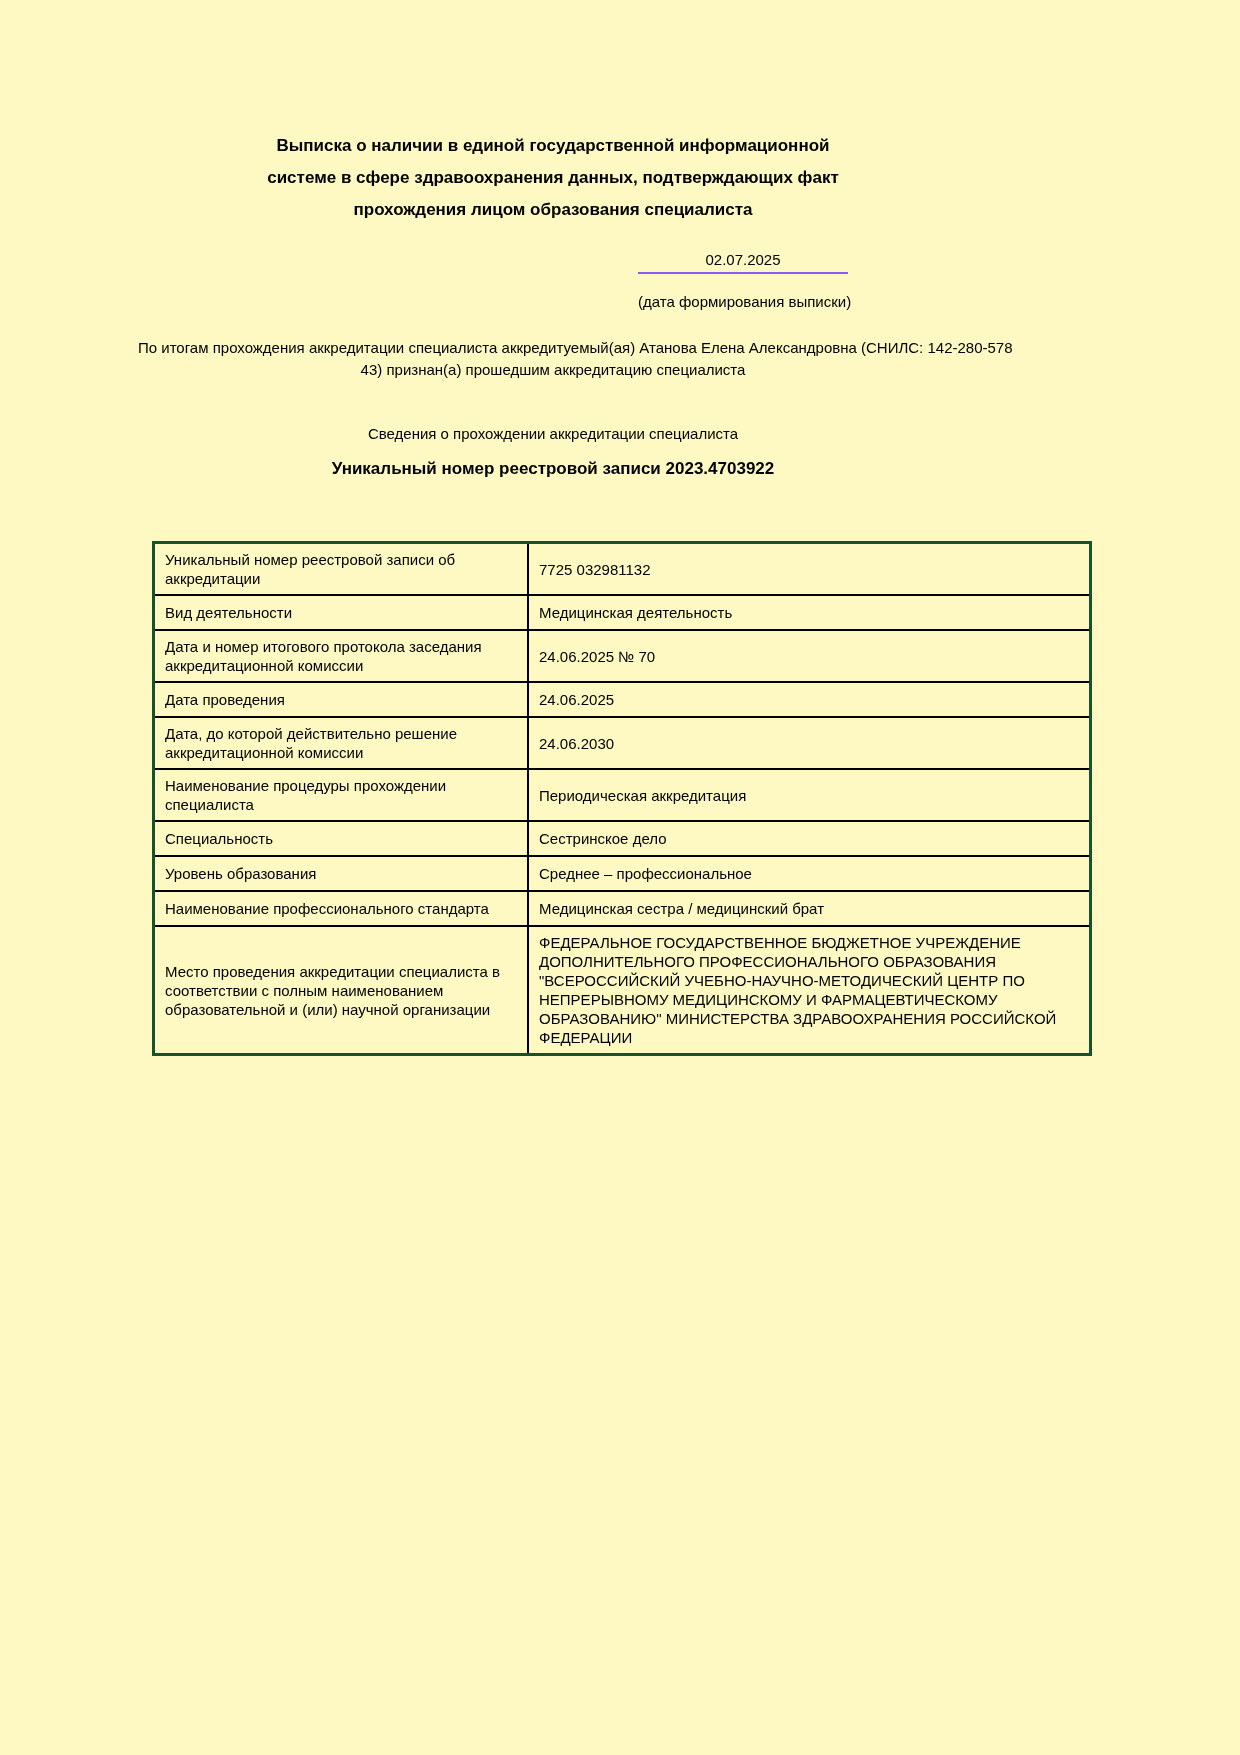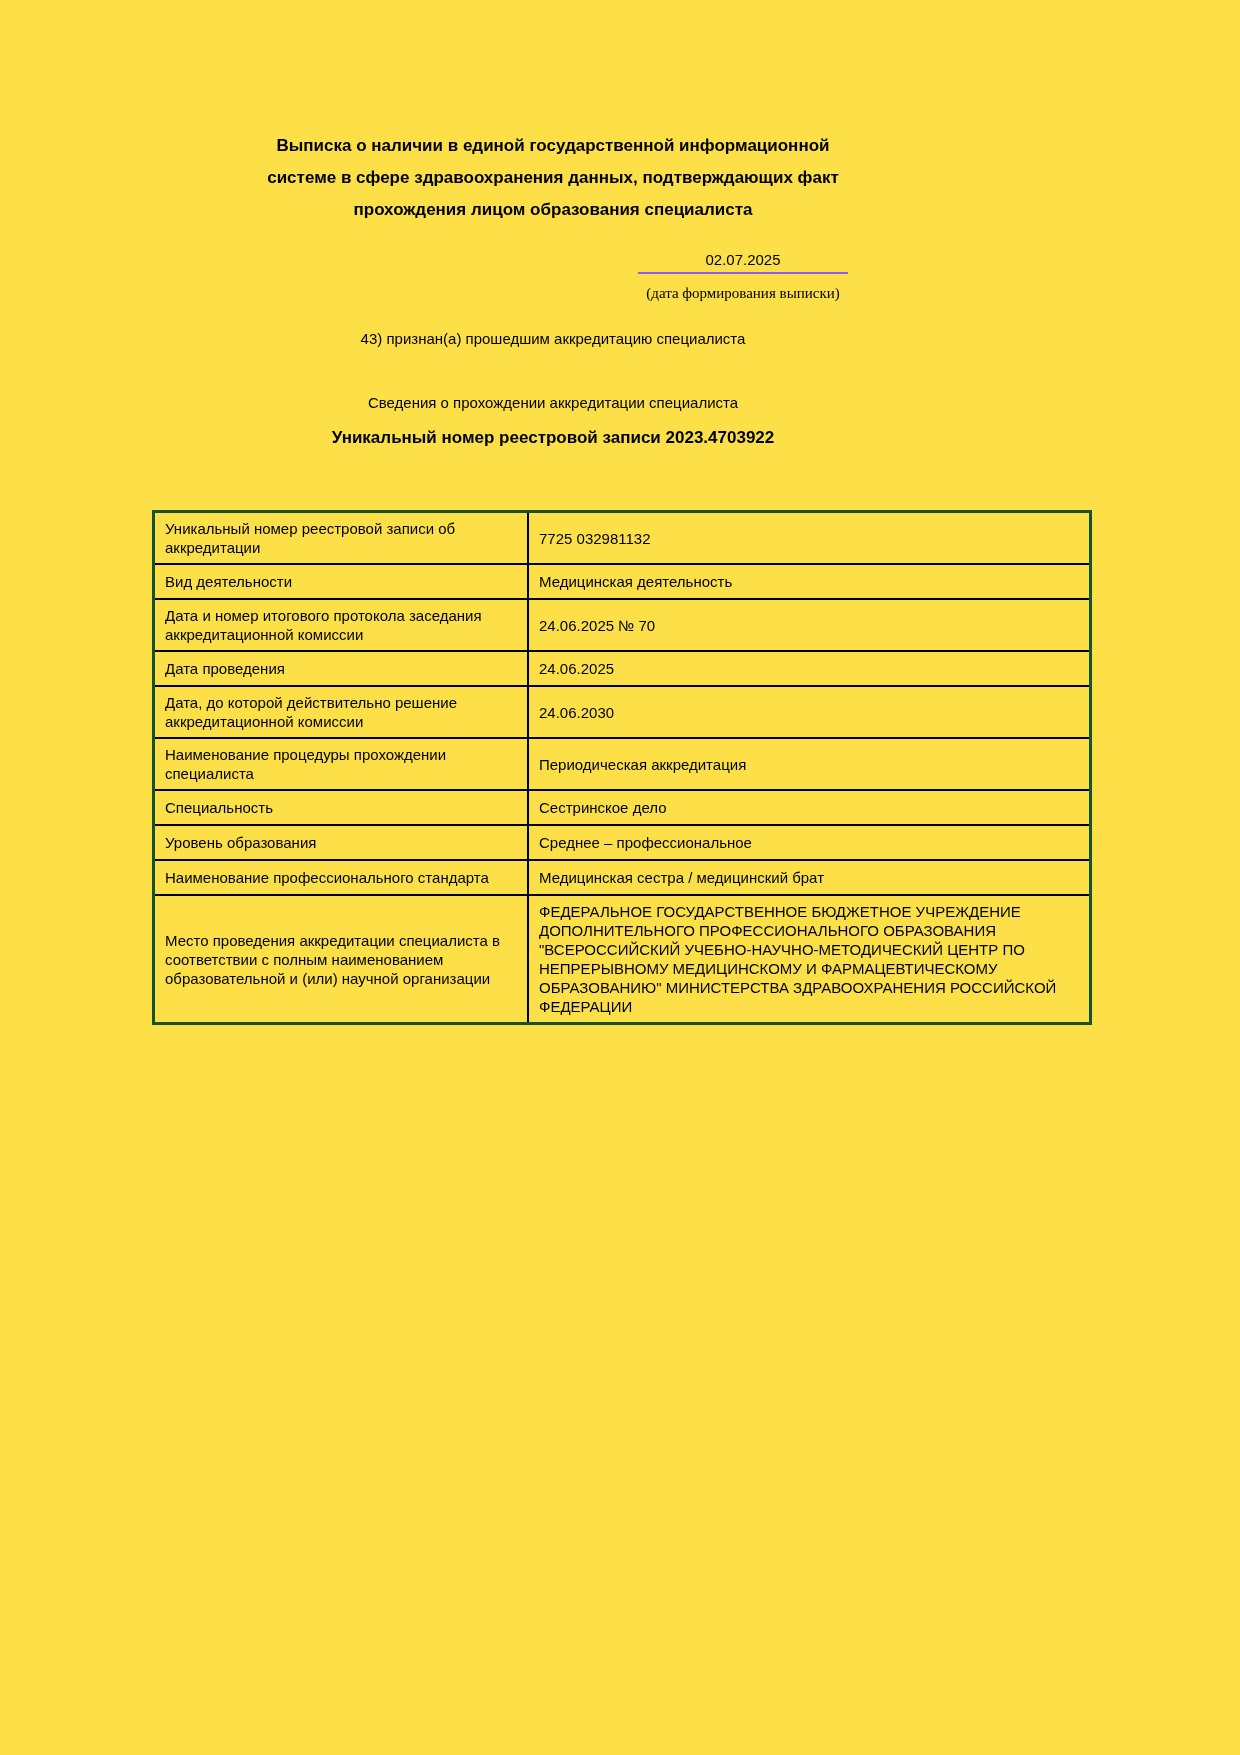--- a/index.html
+++ b/index.html
@@ -1,20 +1,20 @@
 <!DOCTYPE html>
 <html><head>
 <meta charset="utf-8">
 <style>
   html, body { margin: 0; padding: 0; background: #ffffff; }
   .page {
     position: relative;
     width: 1240px;
     height: 1755px;
-    background: #fde047;
+    background: #fef9c3;
     color: #000000;
     font-family: "Liberation Sans", sans-serif;
     overflow: hidden;
   }
   .doc-title {
     padding-top: 130px;
     width: 830px;
     margin-left: 138px;
     text-align: center;
     font-size: 17px;
@@ -29,23 +29,22 @@
     text-align: center;
     font-size: 15px;
     line-height: 18px;
   }
   .date-value {
     display: block;
     border-bottom: 2px solid #8b5cf6;
     padding-bottom: 3px;
   }
   .date-caption {
-    padding-top: 10px;
+    padding-top: 19px;
     white-space: nowrap;
-    font-family: Liberation Serif, serif;
   }
   .intro {
     margin-top: 26px;
     width: 830px;
     margin-left: 138px;
     text-align: center;
     font-size: 15px;
     line-height: 22px;
   }
   .intro div { white-space: nowrap; }
@@ -96,20 +95,21 @@
     <div>системе в сфере здравоохранения данных, подтверждающих факт</div>
     <div>прохождения лицом образования специалиста</div>
   </div>
 
   <div class="date-block">
     <span class="date-value">02.07.2025</span>
     <div class="date-caption">(дата формирования выписки)</div>
   </div>
 
   <div class="intro">
+    <div>По итогам прохождения аккредитации специалиста аккредитуемый(ая) Атанова Елена Александровна (СНИЛС: 142-280-578</div>
     <div>43) признан(а) прошедшим аккредитацию специалиста</div>
   </div>
 
   <div class="section-heading">Сведения о прохождении аккредитации специалиста</div>
 
   <div class="registry-heading">Уникальный номер реестровой записи 2023.4703922</div>
 
   <table class="acc-table">
     <tbody>
       <tr class="row-tall">

